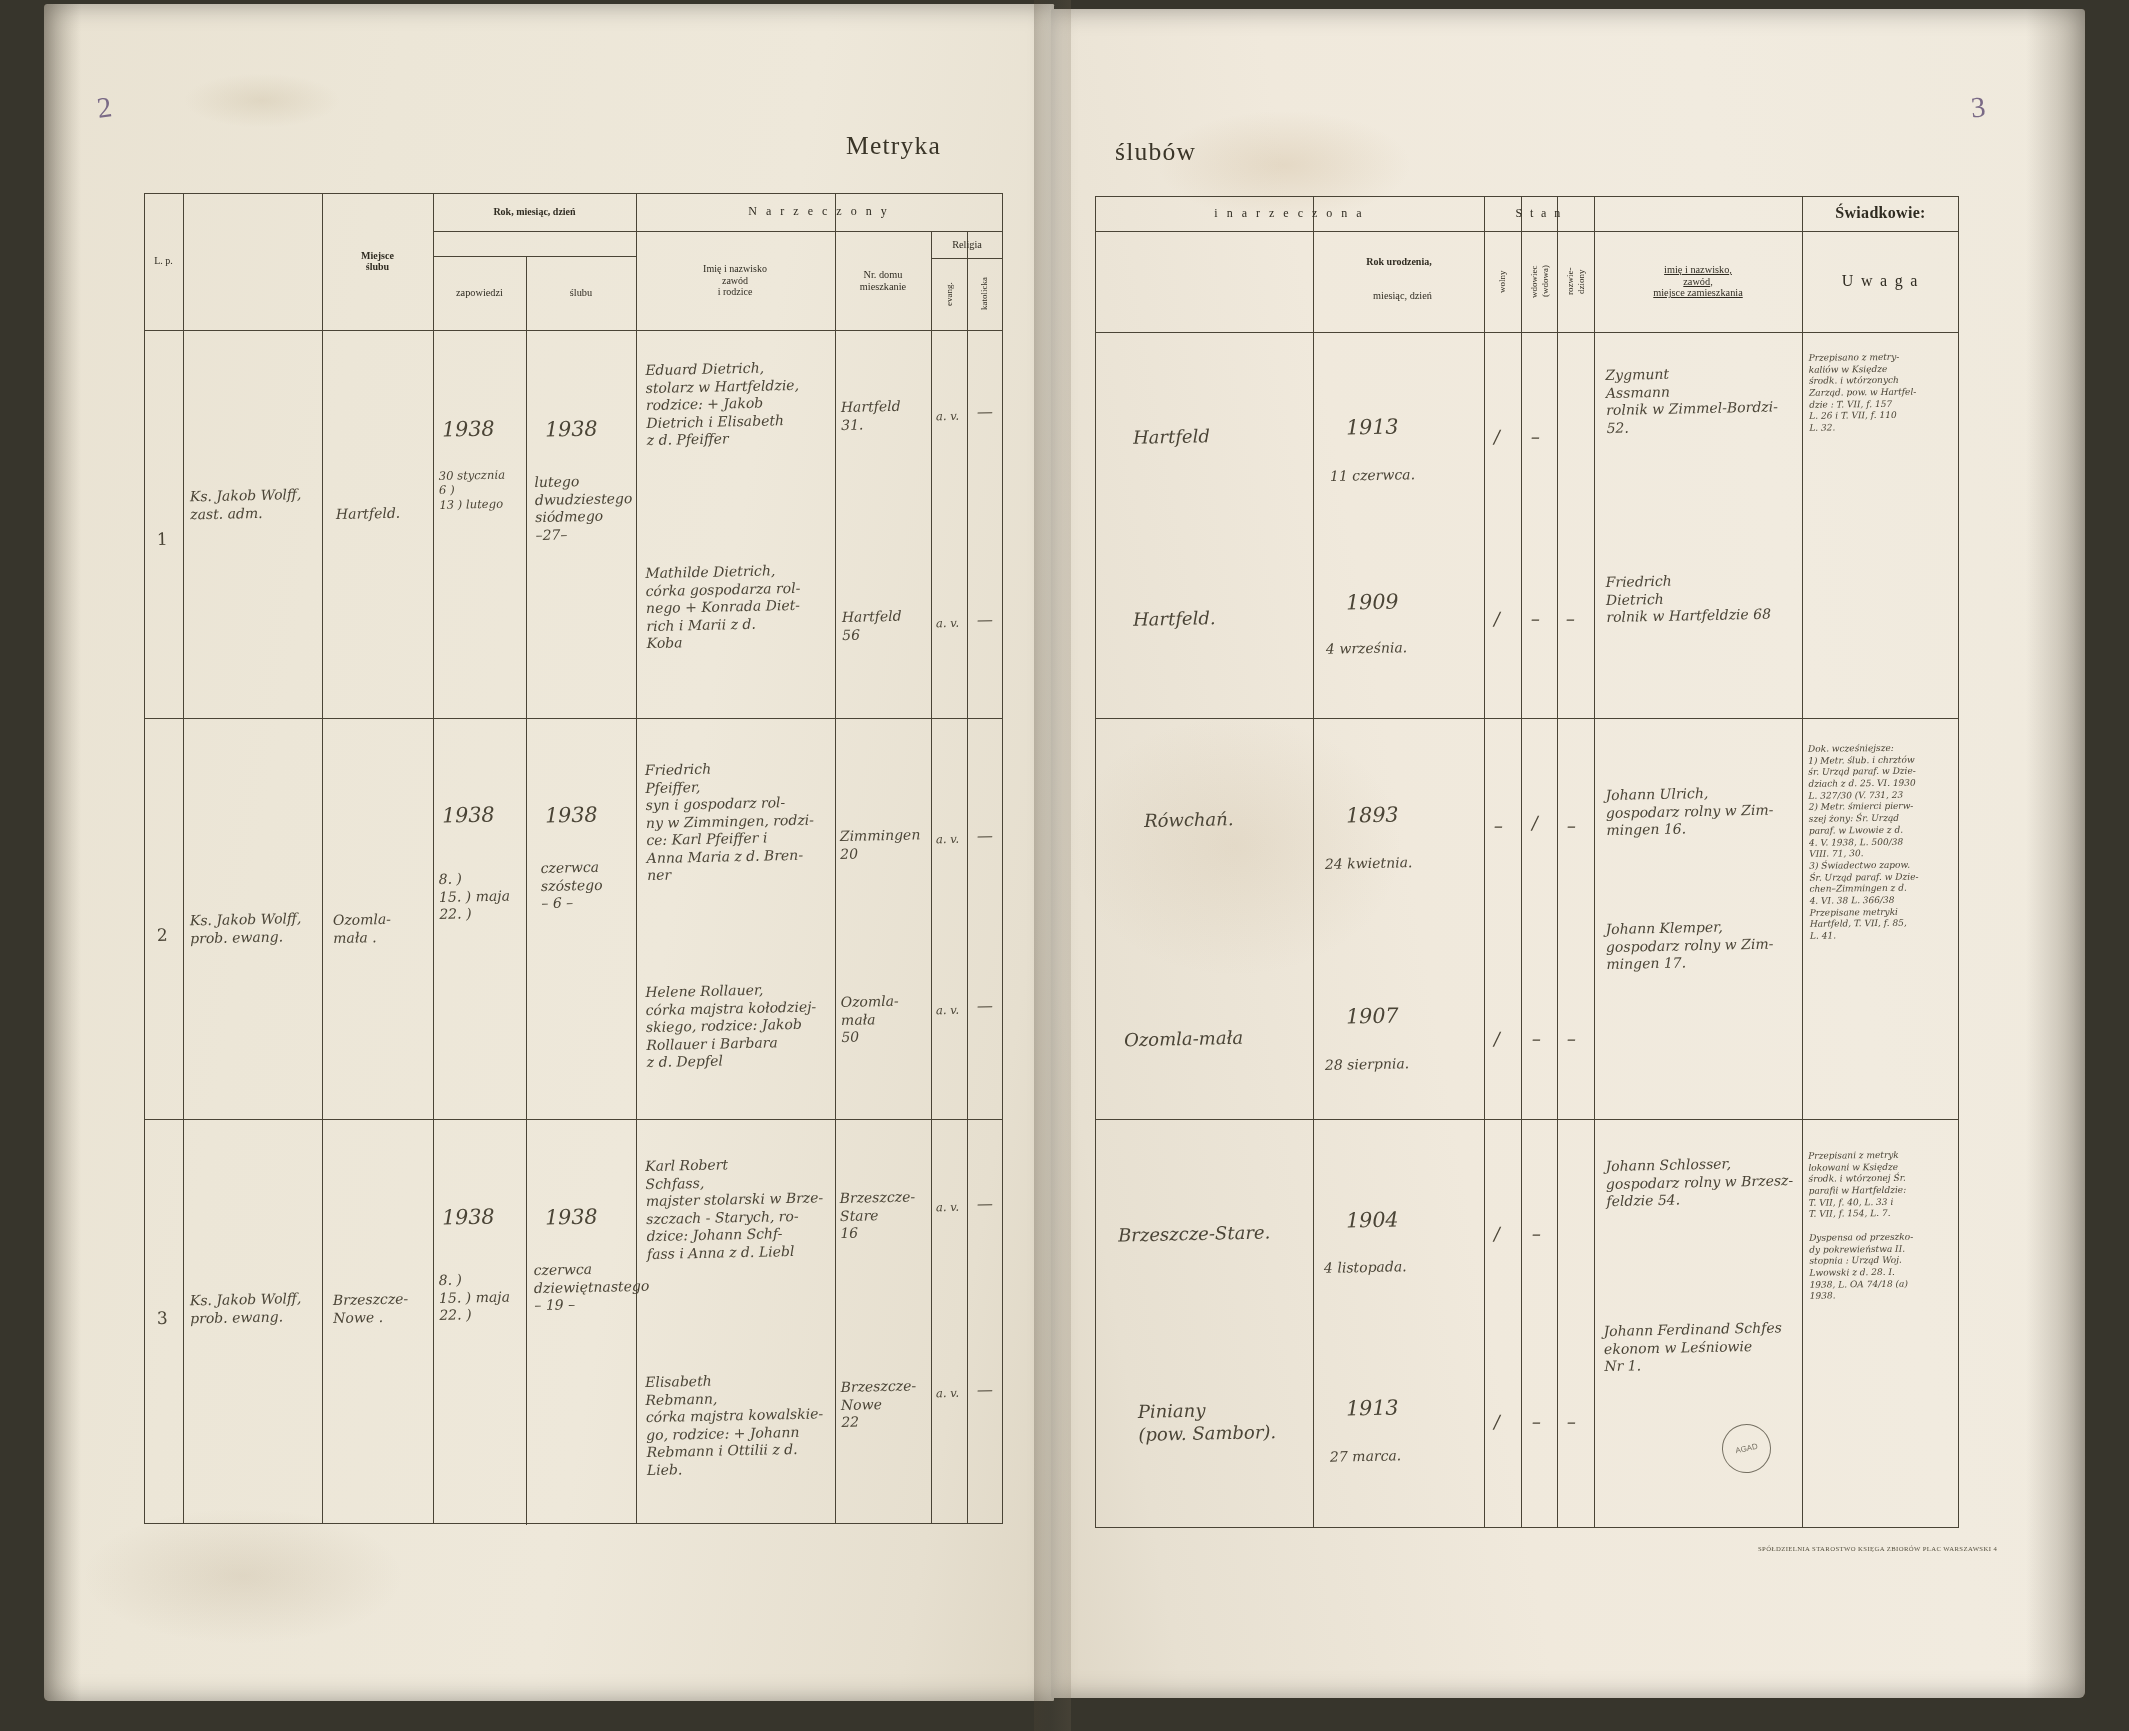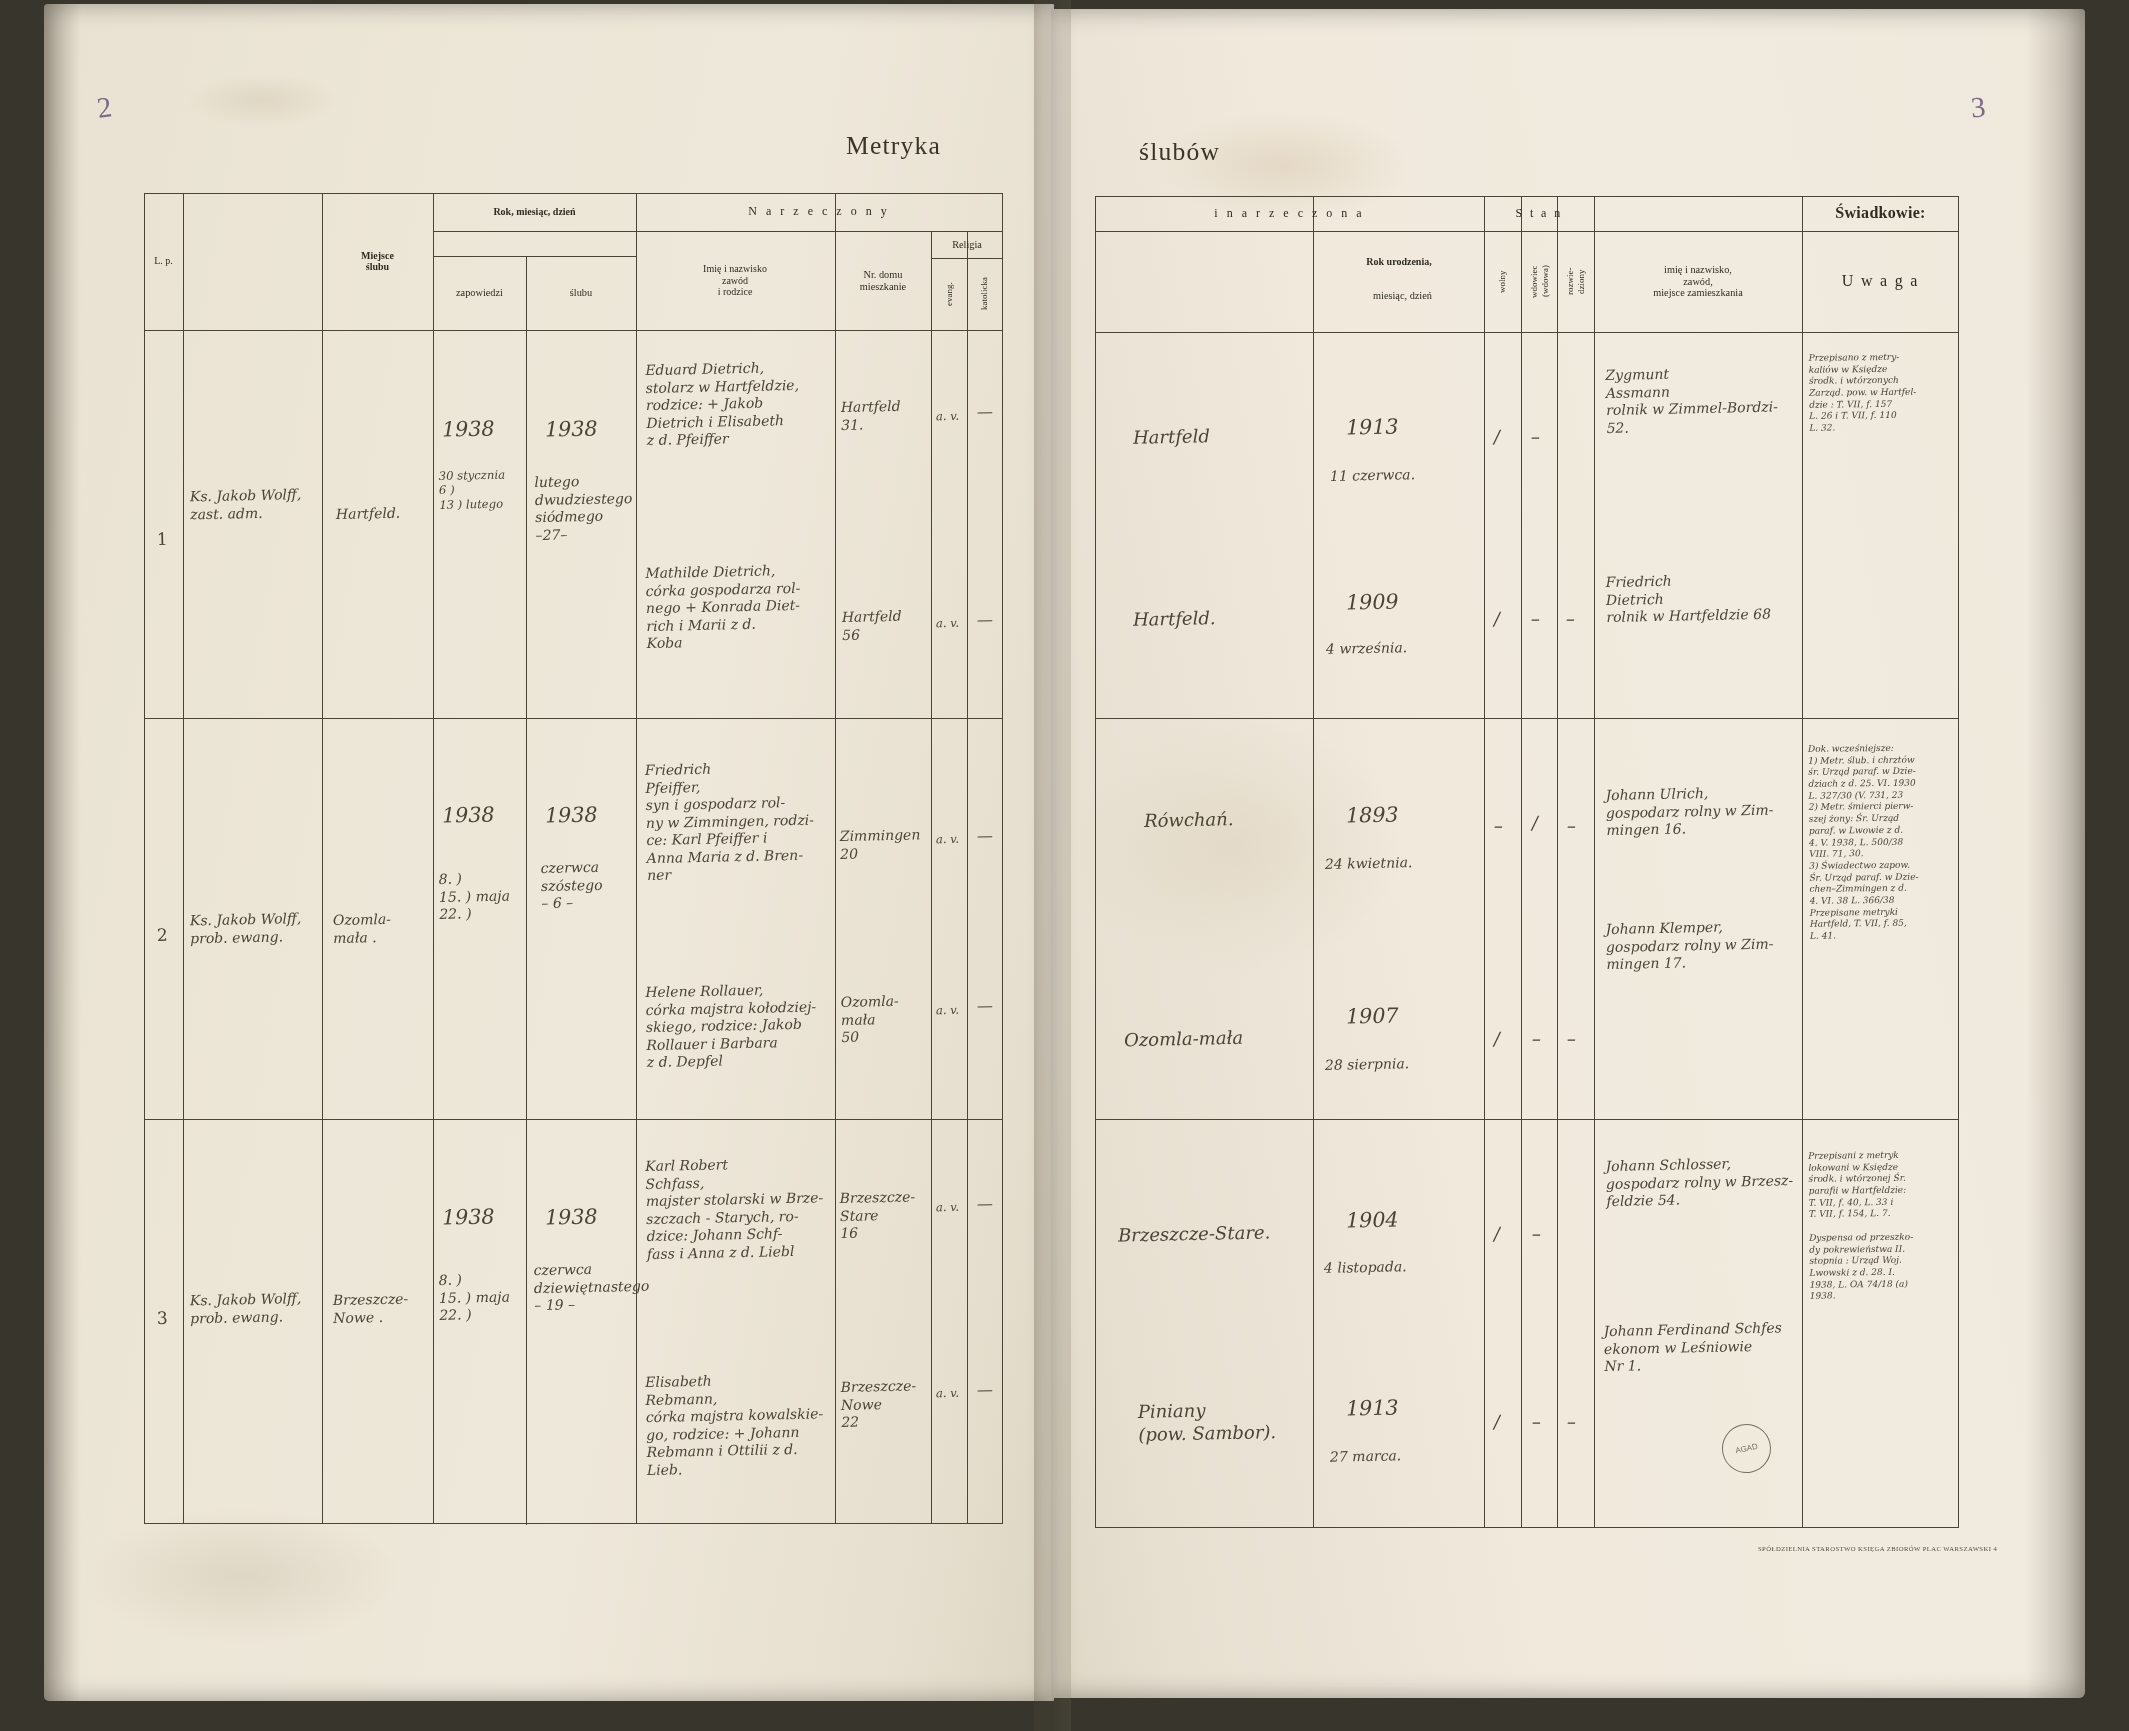--- a/index.html
+++ b/index.html
@@ -18,21 +18,21 @@
     background:linear-gradient(90deg,rgba(80,70,55,.30),rgba(150,140,120,.06) 45%,rgba(120,108,88,.22));}
   .edge-shadow-l{position:absolute;left:44px;top:3.7px;width:37px;height:1697px;
     background:linear-gradient(90deg,rgba(60,52,38,.35),rgba(0,0,0,0));}
   .edge-shadow-r{position:absolute;left:2026px;top:8.5px;width:60px;height:1689px;
     background:linear-gradient(270deg,rgba(60,52,38,.32),rgba(0,0,0,0));}
   .foxing{position:absolute;border-radius:50%;pointer-events:none;}
 
   
   .title{position:absolute;font-size:25.6px;letter-spacing:1.2px;color:#3a3528;}
   .title-l{left:846px;top:131px;}
-  .title-r{left:1115px;top:137px;margin-left:24px;}
+  .title-r{left:1115px;top:137px;}
   .folio{position:absolute;font-family:"Liberation Serif",serif;font-size:29px;color:#7a6a86;}
   .folio-l{left:97px;top:91px;transform:rotate(-8deg);}
   .folio-r{left:1971px;top:91px;transform:rotate(-5deg);}
 
   
   .tbl{position:absolute;border:1.2px solid #4a4436;box-sizing:border-box;}
   .tbl-l{left:144px;top:193px;width:859px;height:1331px;}
   .tbl-r{left:1095px;top:196px;width:864px;height:1332px;}
   .cell{position:absolute;box-sizing:border-box;border-right:0.9px solid #4a4436;border-bottom:0.9px solid #4a4436;
     display:flex;align-items:center;justify-content:center;text-align:center;color:#332f24;}
@@ -134,21 +134,21 @@
   <div class="cell hd sp" style="left:1095px;top:196px;width:389px;height:35px;border:none;">i  n a r z e c z o n a</div>
   <div class="cell hd sp" style="left:1484px;top:196px;width:110px;height:35px;border:none;letter-spacing:2.4px;">S t a n</div>
   <div class="cell hd big" style="left:1802px;top:196px;width:157px;height:35px;border:none;font-size:16px;">Świadkowie:</div>
   <div class="cell hd" style="left:1313px;top:231px;width:172px;height:61px;border:none;font-weight:bold;">Rok urodzenia,</div>
   <div class="cell hd sm" style="left:1313px;top:277px;width:179px;height:37px;border:none;">miesiąc, dzień</div>
   <div class="cell hd vert" style="left:1484px;top:231px;width:37px;height:101px;border:none;">wolny</div>
   <div class="cell hd vert" style="left:1521px;top:231px;width:37px;height:101px;border:none;white-space:pre-line;">wdowiec
 (wdowa)</div>
   <div class="cell hd vert" style="left:1557px;top:231px;width:37px;height:101px;border:none;white-space:pre-line;">rozwie-
 dziony</div>
-  <div class="cell hd sm" style="left:1594px;top:231px;width:208px;height:101px;border:none;white-space:pre-line;">imię i nazwisko,
+  <div class="cell hd sm" style="left:1594px;top:231px;width:208px;height:101px;border:none;white-space:pre-line;text-decoration:underline;">imię i nazwisko,
 zawód,
 miejsce zamieszkania</div>
   <div class="cell hd big" style="left:1802px;top:231px;width:157px;height:101px;border:none;letter-spacing:1.8px;font-weight:normal;">U w a g a</div>
 
   <div class="hw num" style="left:157px;top:529px;">1</div>
   <div class="hw m" style="left:190px;top:487px;width:130px;">Ks. Jakob Wolff,
 zast. adm.</div>
   <div class="hw m" style="left:336px;top:505px;width:97px;">Hartfeld.</div>
   <div class="hw xl" style="left:442px;top:417px;">1938</div>
   <div class="hw s" style="left:439px;top:468px;width:90px;">30 stycznia

